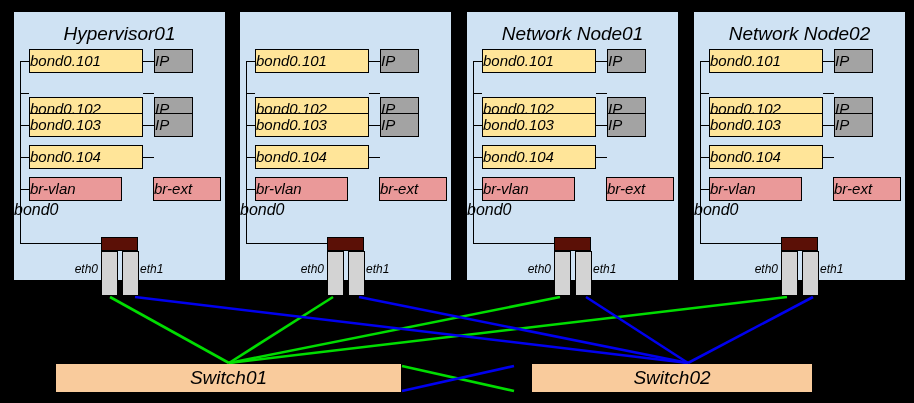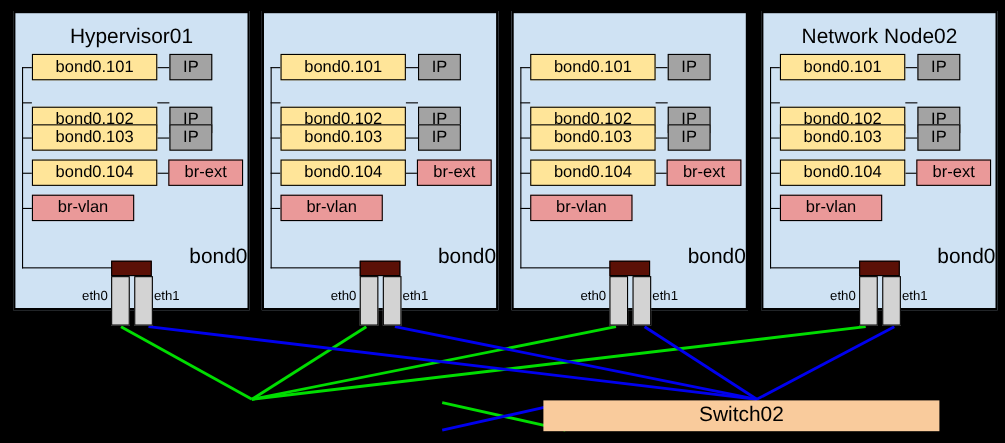--- a/index.html
+++ b/index.html
@@ -1,50 +1,50 @@
 <!DOCTYPE html>
 <html><head>
 <meta charset="utf-8">
 <style>
   html,body{margin:0;padding:0;background:#000;}
   .canvas{position:relative;width:914px;height:403px;background:#000;overflow:hidden;
-          font-family:"Liberation Sans", sans-serif;color:#000;}
+          font-family:"Liberation Sans", sans-serif;color:#000;font-style:italic;}
   .overlay{position:absolute;left:0;top:0;z-index:1;}
   .node{position:absolute;top:10px;width:215px;height:272px;background:#cfe2f3;
         border:2px solid #000;box-sizing:border-box;z-index:2;}
   .n0{left:12px}.n1{left:238px}.n2{left:465px}.n3{left:692px}
   .ntitle{position:absolute;top:12px;left:0;width:100%;text-align:center;
           font-size:19px;line-height:20px;}
   .box{position:absolute;height:24px;line-height:22px;box-sizing:border-box;
-       border:1px solid #000;text-align:center;font-size:15px;}
+       border:1px solid #000;text-align:left;font-size:15px;}
   .vlan{left:15px;width:114px;background:#ffe599;}
   .ip{left:140px;width:39px;background:#a3a3a3;}
-  .brext{left:139px;width:68px;background:#ea9999;}
+  .brext{left:139px;width:68px;background:#ea9999;margin-top:32px;}
   .brvlan{left:15px;width:93px;background:#ea9999;}
   .r0{top:37px}.r1{top:85px}.r2{top:101px}.r3{top:133px}.r4{top:165px}
   .cline{position:absolute;background:#000;}
   .trunkV{left:6px;top:49px;width:1px;height:183px;}
   .trunkH{left:6px;top:231px;width:82px;height:1px;}
   .stubL{left:6px;width:9px;height:1px;}
   .stubR{left:129px;width:11px;height:1px;}
   .s0{top:49px}.s1{top:81px}.s2{top:113px}.s3{top:145px}.s4{top:177px}
-  .bondlabel{position:absolute;top:212px;left:0;width:100%;text-align:right;
-             font-size:19px;line-height:20px;}
+  .bondlabel{position:absolute;top:188px;left:0;width:100%;text-align:left;
+             font-size:16px;line-height:20px;}
   .bondbox{position:absolute;left:87px;top:225px;width:37px;height:14px;
            background:#5b1006;border:1px solid #000;box-sizing:border-box;}
   .leg{position:absolute;top:239px;width:17px;height:45px;background:#d3d3d3;
        border:1px solid #000;box-sizing:border-box;}
   .legL{left:87px}.legR{left:108px}
   .ethlabel{position:absolute;top:247px;font-size:12px;line-height:20px;}
   .ethL{left:10px;width:74px;text-align:right;}
   .ethR{left:126px;width:74px;text-align:left;}
   .switch{position:absolute;top:364px;height:28px;background:#f9cb9c;z-index:2;
           text-align:center;line-height:28px;font-size:19px;}
   .sw0{left:56px;width:345px}
-  .sw1{left:494px;width:360px}
+  .sw1{left:532px;width:280px}
 </style>
 </head>
 <body>
 
 <div class="canvas">
 
   <svg class="overlay" width="914" height="403" viewBox="0 0 914 403">
     <line x1="110" y1="297" x2="229" y2="363" stroke-width="2.6" stroke="#00dd00"></line>
     <line x1="333" y1="297" x2="229" y2="363" stroke-width="2.6" stroke="#00dd00"></line>
     <line x1="560" y1="297" x2="229" y2="363" stroke-width="2.6" stroke="#00dd00"></line>
@@ -110,20 +110,21 @@
     <div class="box brvlan r4">br-vlan</div>
     <div class="bondlabel">bond0</div>
     <div class="bondbox"></div>
     <div class="leg legL"></div>
     <div class="leg legR"></div>
     <div class="ethlabel ethL">eth0</div>
     <div class="ethlabel ethR">eth1</div>
   </div>
 
   <div class="node n2">
+    <div class="ntitle">Network Node01</div>
     <div class="cline trunkV"></div>
     <div class="cline trunkH"></div>
     <div class="cline stubL s0"></div>
     <div class="cline stubL s1"></div>
     <div class="cline stubL s2"></div>
     <div class="cline stubL s3"></div>
     <div class="cline stubL s4"></div>
     <div class="cline stubR s0"></div>
     <div class="cline stubR s1"></div>
     <div class="cline stubR s2"></div>
@@ -168,17 +169,20 @@
     <div class="box brext r3">br-ext</div>
     <div class="box brvlan r4">br-vlan</div>
     <div class="bondlabel">bond0</div>
     <div class="bondbox"></div>
     <div class="leg legL"></div>
     <div class="leg legR"></div>
     <div class="ethlabel ethL">eth0</div>
     <div class="ethlabel ethR">eth1</div>
   </div>
 
+  <div class="switch sw0">
+    <span>Switch01</span>
+  </div>
   <div class="switch sw1">
     <span>Switch02</span>
   </div>
 
 </div>
 
 </body></html>

